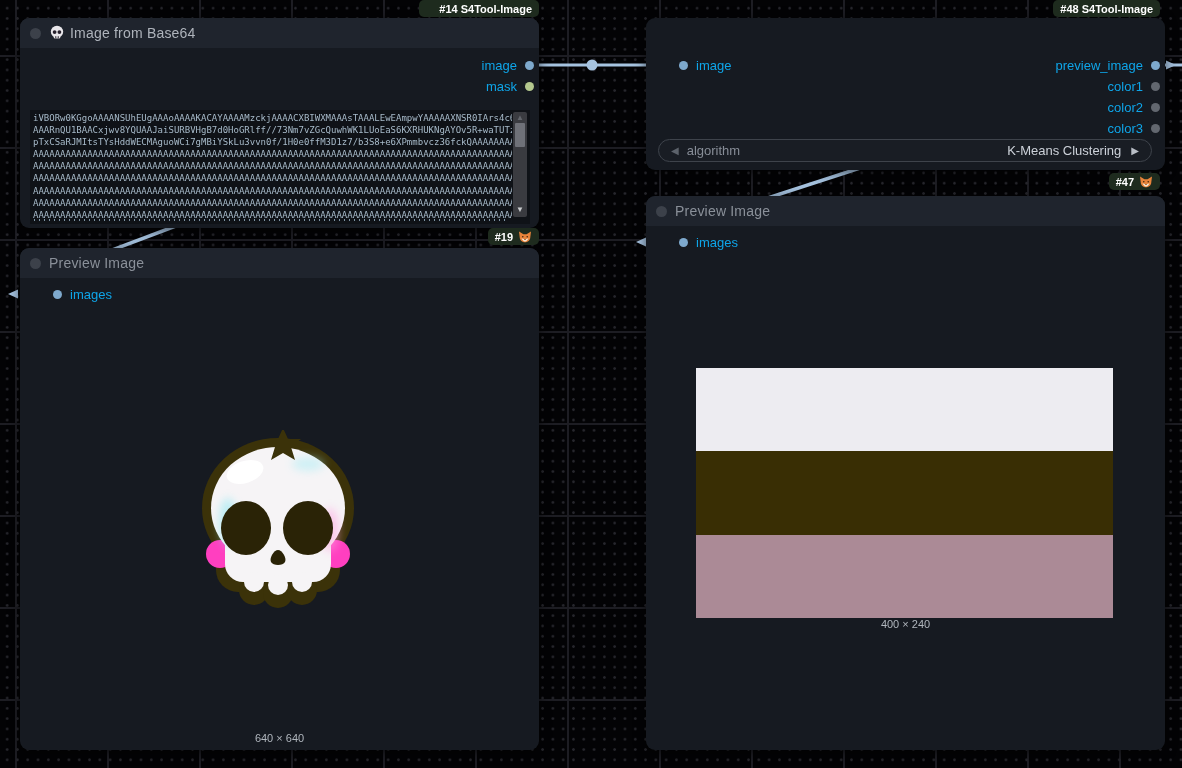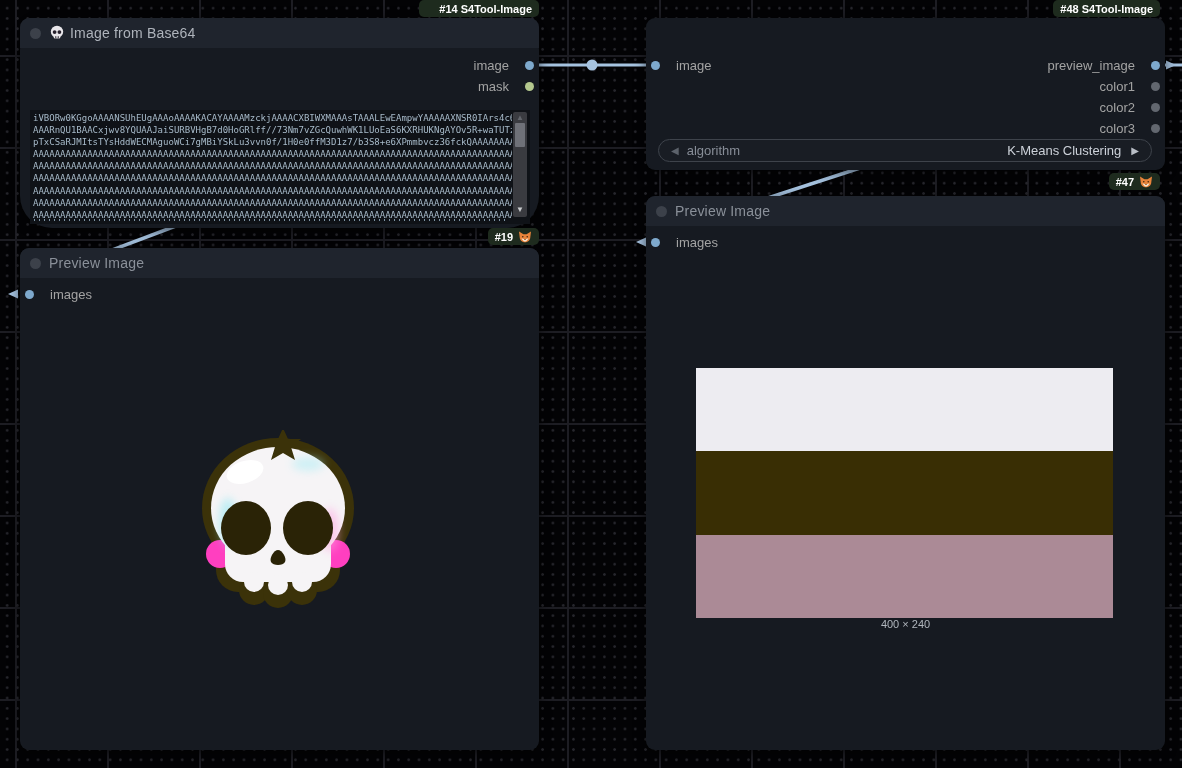--- a/index.html
+++ b/index.html
@@ -17,22 +17,22 @@
   }
   #links{position:absolute;left:0;top:0;z-index:1;pointer-events:none;}
   .node{position:absolute;z-index:2;background:#161a21;border-radius:9px;
         box-shadow:0 2px 12px rgba(0,0,0,.6);}
   .node-header{height:30px;background:#1f242d;border-radius:9px 9px 0 0;
         display:flex;align-items:center;gap:8px;padding:0 10px;cursor:default;}
   .collapse-dot{width:11px;height:11px;border-radius:50%;background:#3c414a;flex:none;}
   .node-title{font-size:14px;color:#aeb3bb;white-space:nowrap;letter-spacing:.2px;}
   .preview-title{color:#8a9099;}
   .title-icon{width:16px;height:16px;flex:none;margin-right:-3px;}
-  .slot-row{position:absolute;display:flex;align-items:center;gap:16px;height:18px;
-        font-size:13px;color:#a3a3a3;white-space:nowrap;}
+  .slot-row{position:absolute;display:flex;align-items:center;gap:8px;height:18px;
+        font-size:13px;color:#0ea5e9;white-space:nowrap;margin-left:28px;}
   .slot-dot{width:9px;height:9px;border-radius:50%;flex:none;}
   .dot-blue{background:#7ea9cd;}
   .dot-green{background:#b4c88e;}
   .dot-gray{background:#62676f;}
   .badge{position:absolute;z-index:3;height:17px;display:flex;align-items:center;gap:5px;
         background:#1e2b1e;border-radius:5px;padding:0 7px;
         font-size:11px;font-weight:bold;color:#fff;white-space:nowrap;}
   .fox{width:14px;height:12px;}
   
   .b64-area{position:absolute;left:10px;top:92px;width:500px;height:114px;
@@ -103,21 +103,21 @@
     <span>#47</span>
     <svg class="fox" viewBox="0 0 16 14">
       <path d="M1 0.5 L6.2 3.8 H9.8 L15 0.5 L14.2 7 C14.2 11 11 13.2 8 13.2 C5 13.2 1.8 11 1.8 7 Z" fill="#e8833a"></path>
       <path d="M4 8.6 C5 11.4 7 12.4 8 12.4 C9 12.4 11 11.4 12 8.6 L8 9.8 Z" fill="#f6e7d3"></path>
       <circle cx="5.4" cy="6.8" r="0.9" fill="#3a2410"></circle>
       <circle cx="10.6" cy="6.8" r="0.9" fill="#3a2410"></circle>
       <path d="M8 10.6 L6.9 9.4 H9.1 Z" fill="#3a2410"></path>
     </svg>
   </div>
 
-  <div class="node" style="left:20px;top:18px;width:519px;height:210px;border-radius:32px;">
+  <div class="node" style="left:20px;top:18px;width:519px;height:210px;">
     <div class="node-header">
       <span class="collapse-dot"></span>
       <svg class="title-icon" viewBox="0 0 16 16">
         <ellipse cx="8" cy="6.8" rx="6.2" ry="6" fill="#e9e7eb"></ellipse>
         <rect x="4.6" y="9" width="6.8" height="4.6" rx="1.6" fill="#e9e7eb"></rect>
         <circle cx="5.6" cy="7.1" r="1.9" fill="#26202c"></circle>
         <circle cx="10.4" cy="7.1" r="1.9" fill="#26202c"></circle>
         <rect x="6.3" y="11.2" width="1" height="2.2" fill="#26202c"></rect>
         <rect x="8.7" y="11.2" width="1" height="2.2" fill="#26202c"></rect>
       </svg>
@@ -172,20 +172,21 @@
       <circle cx="112" cy="152" r="10" fill="#f6f4f6"></circle>
       <ellipse cx="38" cy="92" rx="9" ry="24" fill="#8ee8f2" opacity="0.55" filter="url(#blur1)"></ellipse>
       <ellipse cx="140" cy="100" rx="9" ry="22" fill="#ffa0e0" opacity="0.5" filter="url(#blur1)"></ellipse>
       <ellipse cx="118" cy="34" rx="16" ry="7" fill="#a0ecf4" opacity="0.45" filter="url(#blur1)"></ellipse>
       <ellipse cx="55" cy="42" rx="19" ry="11" fill="#ffffff" transform="rotate(-18 55 42)"></ellipse>
       <ellipse cx="56" cy="98" rx="25" ry="27" fill="#2a2306"></ellipse>
       <ellipse cx="118" cy="98" rx="25" ry="27" fill="#2a2306"></ellipse>
       <path d="M88 120 C92 120 97 128 95 132 C93 136 83 136 81 132 C79 128 84 120 88 120 Z" fill="#2a2306"></path>
       <polygon points="93,-2 98,9 111,9 101,17 105,30 93,23 81,30 85,17 75,9 88,9" fill="#3b3209"></polygon>
     </svg>
+    <div class="caption" style="top:484px;">640 × 640</div>
   </div>
 
   <div class="node" style="left:646px;top:18px;width:519px;height:152px;">
     <div class="slot-row" style="top:38px;left:5px;">
       <span class="slot-dot dot-blue"></span>
       <span>image</span>
     </div>
     <div class="slot-row" style="top:38px;right:5px;">
       <span>preview_image</span>
       <span class="slot-dot dot-blue"></span>

